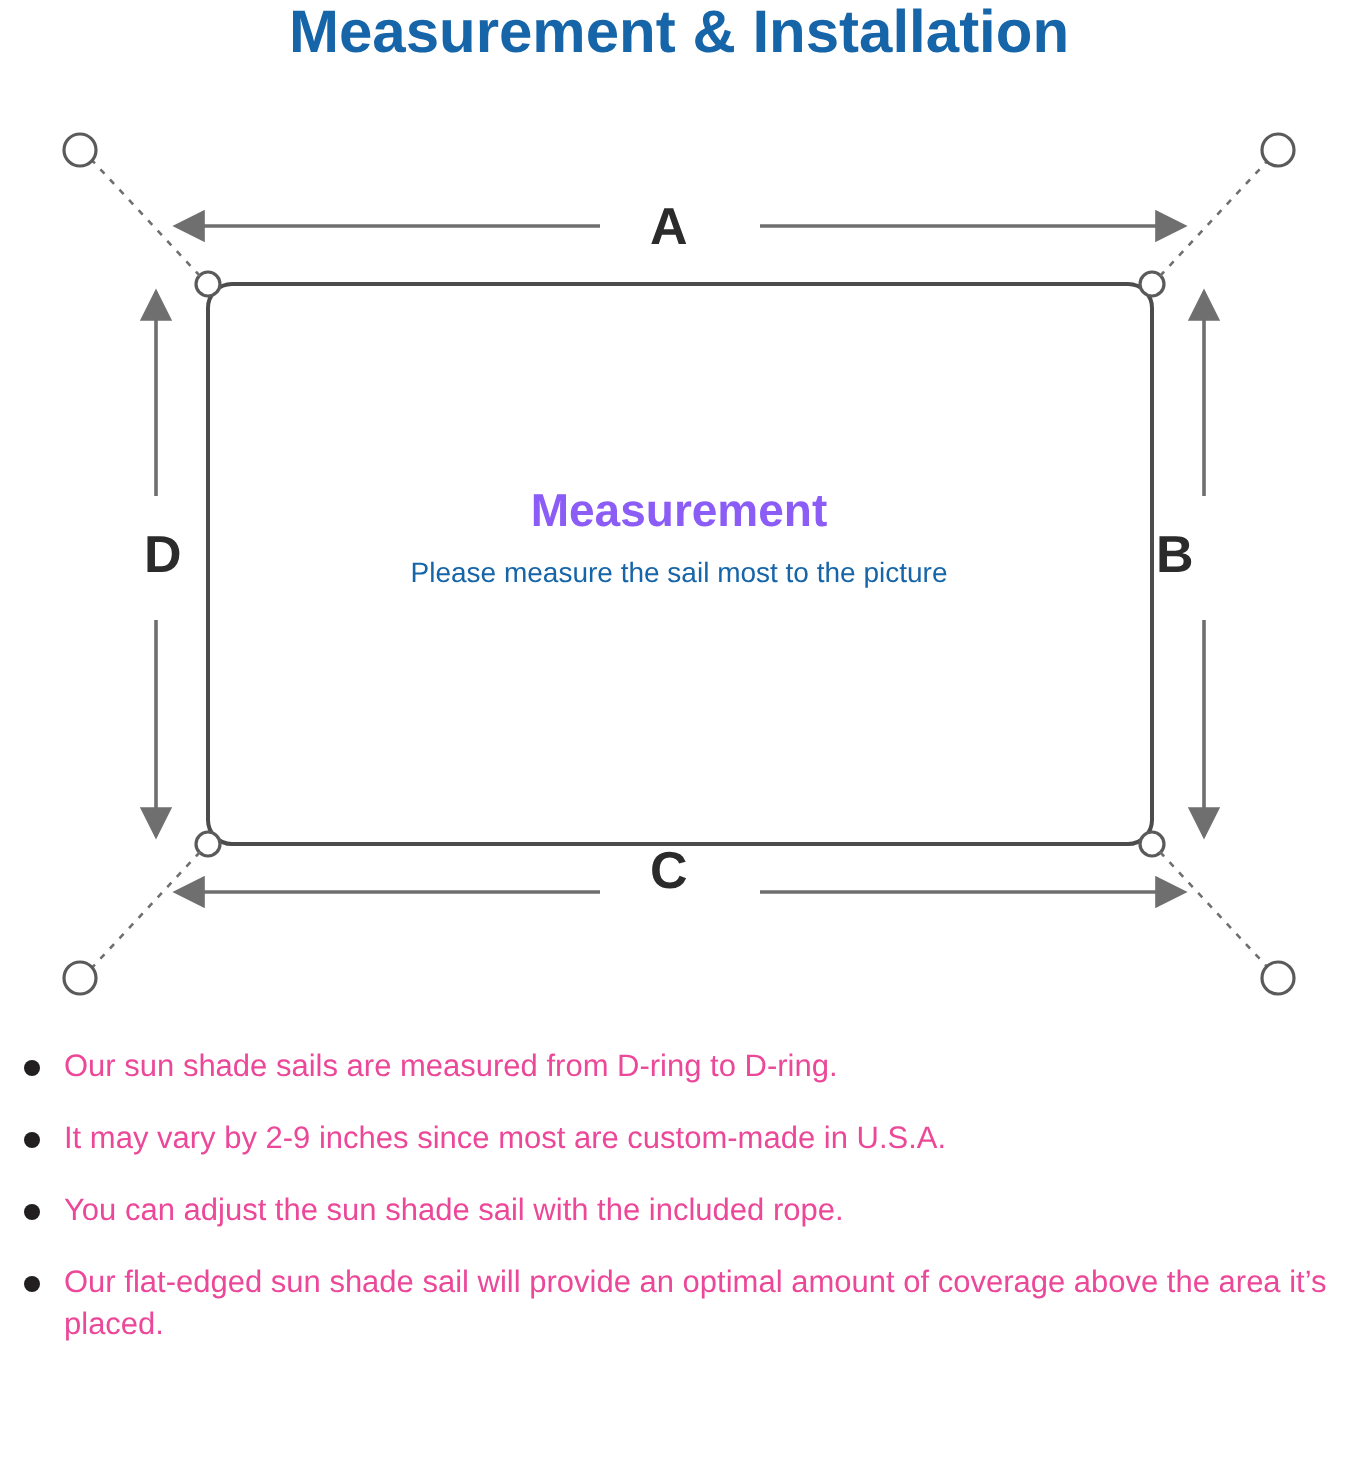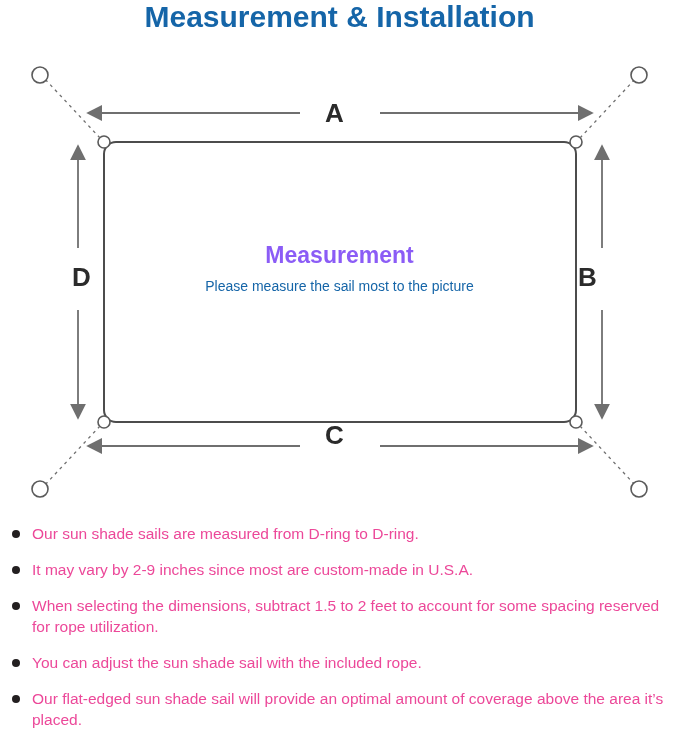--- a/index.html
+++ b/index.html
@@ -171,24 +171,20 @@
     <div class="note">
       <span class="bullet"></span>
       <span>Our sun shade sails are measured from D-ring to D-ring.</span>
     </div>
     <div class="note">
       <span class="bullet"></span>
       <span>It may vary by 2-9 inches since most are custom-made in U.S.A.</span>
     </div>
     <div class="note">
       <span class="bullet"></span>
-      <span>When selecting the dimensions, subtract 1.5 to 2 feet to account for some spacing reserved for rope utilization.</span>
-    </div>
-    <div class="note">
-      <span class="bullet"></span>
       <span>You can adjust the sun shade sail with the included rope.</span>
     </div>
     <div class="note">
       <span class="bullet"></span>
       <span>Our flat-edged sun shade sail will provide an optimal amount of coverage above the area it’s placed.</span>
     </div>
   </div>
 
 </div>
 

